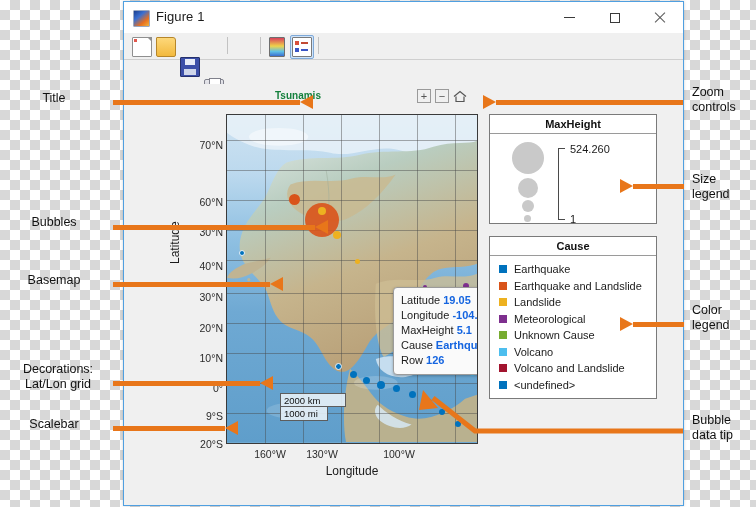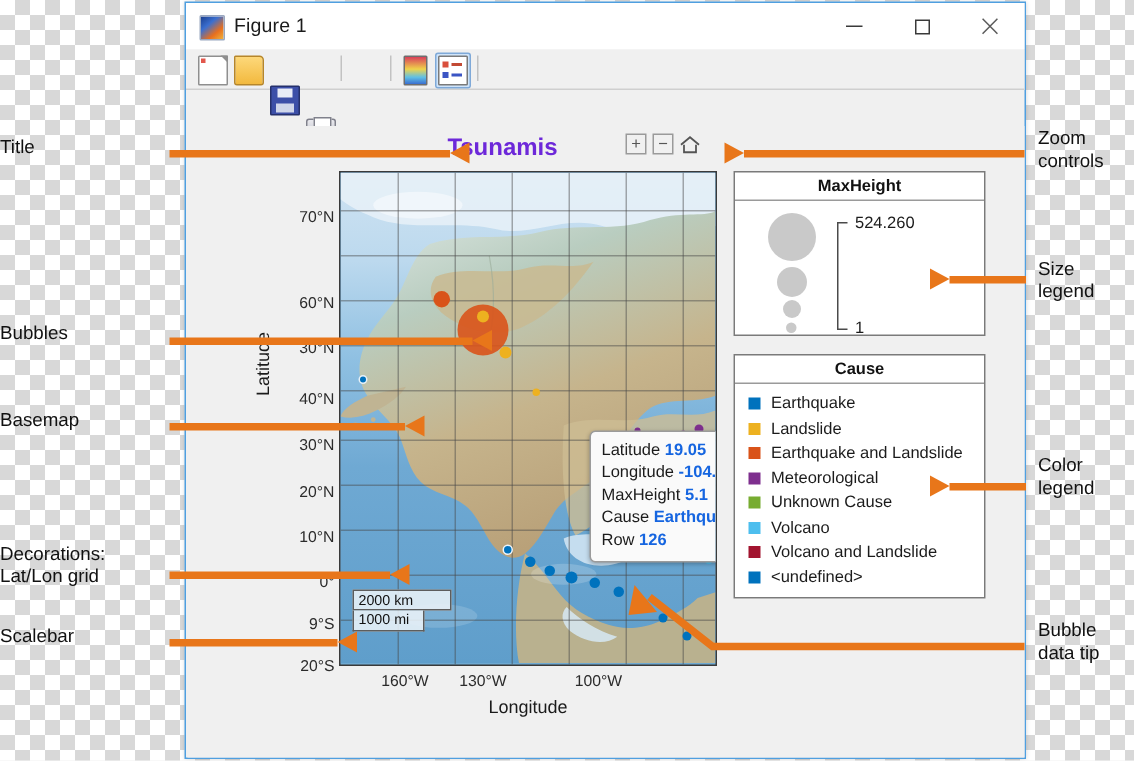--- a/index.html
+++ b/index.html
@@ -88,22 +88,22 @@
     background:#cfe4fa;border:1px solid #7fa9d8;border-radius:2px;}
   .ic-pointer{position:relative;}
   .ic-inspect{background:#fff;border:1px solid #7a7a7a;border-radius:1px;position:relative;}
   .ic-inspect:before{content:"";position:absolute;left:1px;top:1px;width:5px;height:14px;background:#c9d4e6;}
   .ic-inspect i{position:absolute;left:8px;display:block;width:7px;height:1px;background:#6d6d6d;}
 
   
   #plot-area{position:absolute;left:1px;top:82px;width:558px;height:421px;background:#f0f0f0;}
 
   #plot-title{
-    position:absolute;left:150px;top:6px;width:120px;text-align:center;
-    font-size:16px;font-weight:bold;color:#6d28d9;
+    position:absolute;left:150px;top:6px;width:120px;text-align:left;
+    font-size:10px;font-weight:bold;color:#15803d;
   }
   #zoom-controls{position:absolute;left:292px;top:5px;display:flex;gap:4px;align-items:center;}
   .zc{width:14px;height:14px;display:flex;align-items:center;justify-content:center;
       border:1px solid #9a9a9a;box-sizing:border-box;background:#f0f0f0;color:#555;font-size:11px;line-height:1;}
   .zc.home{border:none;background:none;}
 
   
   #map-axes{
     position:absolute;left:101px;top:30px;width:252px;height:330px;
     border:1px solid #3a3a3a;box-sizing:border-box;overflow:hidden;
@@ -122,21 +122,21 @@
   #ylabel{
     position:absolute;left:-3px;top:150px;font-size:12px;color:#1b1b1b;
     transform:rotate(-90deg);transform-origin:left top;white-space:nowrap;
   }
   .xtick{position:absolute;top:364px;font-size:10.5px;color:#2b2b2b;text-align:center;white-space:nowrap;}
   #xlabel{position:absolute;left:101px;top:380px;width:252px;text-align:center;font-size:12px;color:#1b1b1b;}
 
   
   #scalebar{position:absolute;left:8px;bottom:22px;width:66px;}
   .sb-row{background:rgba(235,242,248,.88);border:1px solid #5d5d5d;box-sizing:border-box;
-    font-size:9.5px;color:#111;padding:0 3px;height:14px;line-height:13px;white-space:nowrap;}
+    font-size:9.5px;color:#111;padding:0 3px;height:14px;line-height:13px;white-space:nowrap;margin-left:45px;}
   .sb-km{width:66px;}
   .sb-mi{width:48px;border-top:none;}
 
   
   #datatip{
     position:absolute;left:166px;top:172px;width:115px;
     background:#fafafa;border:1px solid #9b9b9b;border-radius:4px;
     box-shadow:0 1px 3px rgba(0,0,0,.28);padding:5px 7px 6px 7px;
     font-size:11px;color:#1b1b1b;line-height:15px;z-index:6;
   }
@@ -150,21 +150,21 @@
     color:#111;border-bottom:1px solid #9a9a9a;}
   .sz-circle{position:absolute;border-radius:50%;background:#c9c9c9;}
   .sz-val{position:absolute;font-size:11px;color:#1b1b1b;white-space:nowrap;}
   .bracket{position:absolute;border:1px solid #4a4a4a;border-right:none;box-sizing:border-box;}
   .leg-row{display:flex;align-items:center;height:16.5px;padding-left:9px;}
   .leg-sw{width:8px;height:8px;margin-right:7px;flex:0 0 auto;}
   .leg-txt{font-size:11px;color:#1b1b1b;white-space:nowrap;}
 
   
   .anno{position:absolute;font-size:12.5px;color:#111;white-space:pre-line;line-height:15px;}
-  .anno.r{text-align:left;}
+  .anno.r{text-align:center;}
   .arrow{position:absolute;height:0;}
   .arrow .shaft{position:absolute;height:5px;background:#e8761a;top:0;}
   .arrow .head{position:absolute;width:0;height:0;border-style:solid;top:-5px;}
   .arrow.left .head{border-width:7.5px 0 7.5px 13px;border-color:transparent transparent transparent #e8761a;}
   .arrow.right .head{border-width:7.5px 13px 7.5px 0;border-color:transparent #e8761a transparent transparent;}
 </style>
 </head>
 <body>
 
 <div id="fig-window">
@@ -373,26 +373,26 @@
     </div>
 
     <div id="color-legend" class="legend-box">
       <div class="legend-title">Cause</div>
       <div style="padding-top:5px;">
         <div class="leg-row">
           <span class="leg-sw" style="background:#0072bd"></span>
           <span class="leg-txt">Earthquake</span>
           </div>
         <div class="leg-row">
+          <span class="leg-sw" style="background:#d95319"></span>
+          <span class="leg-txt">Earthquake and Landslide</span>
+          </div>
+        <div class="leg-row">
           <span class="leg-sw" style="background:#edb120"></span>
           <span class="leg-txt">Landslide</span>
-          </div>
-        <div class="leg-row">
-          <span class="leg-sw" style="background:#d95319"></span>
-          <span class="leg-txt">Earthquake and Landslide</span>
           </div>
         <div class="leg-row">
           <span class="leg-sw" style="background:#7e2f8e"></span>
           <span class="leg-txt">Meteorological</span>
           </div>
         <div class="leg-row">
           <span class="leg-sw" style="background:#77ac30"></span>
           <span class="leg-txt">Unknown Cause</span>
           </div>
         <div class="leg-row">

